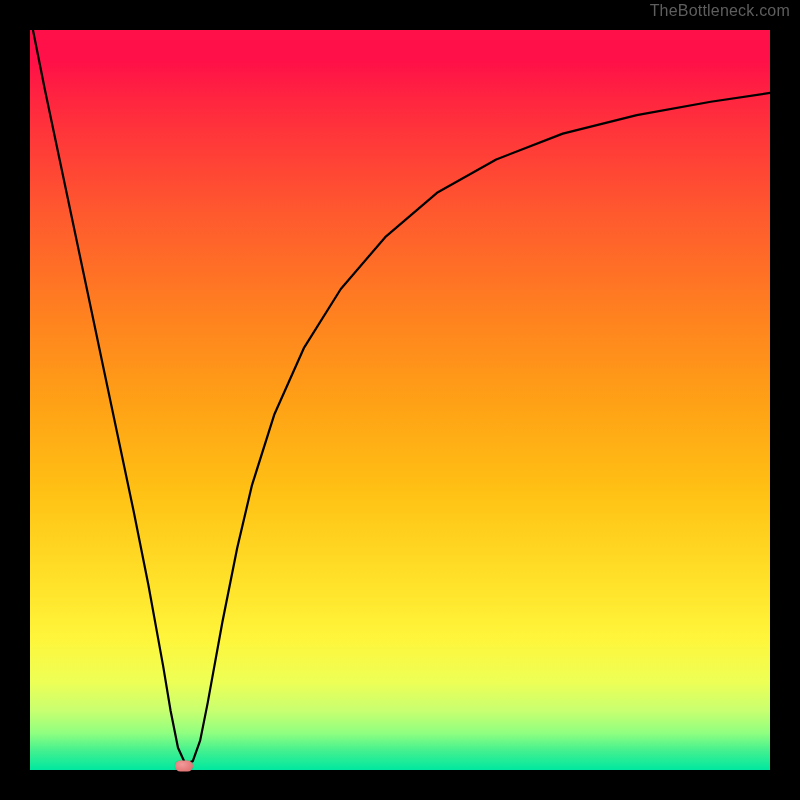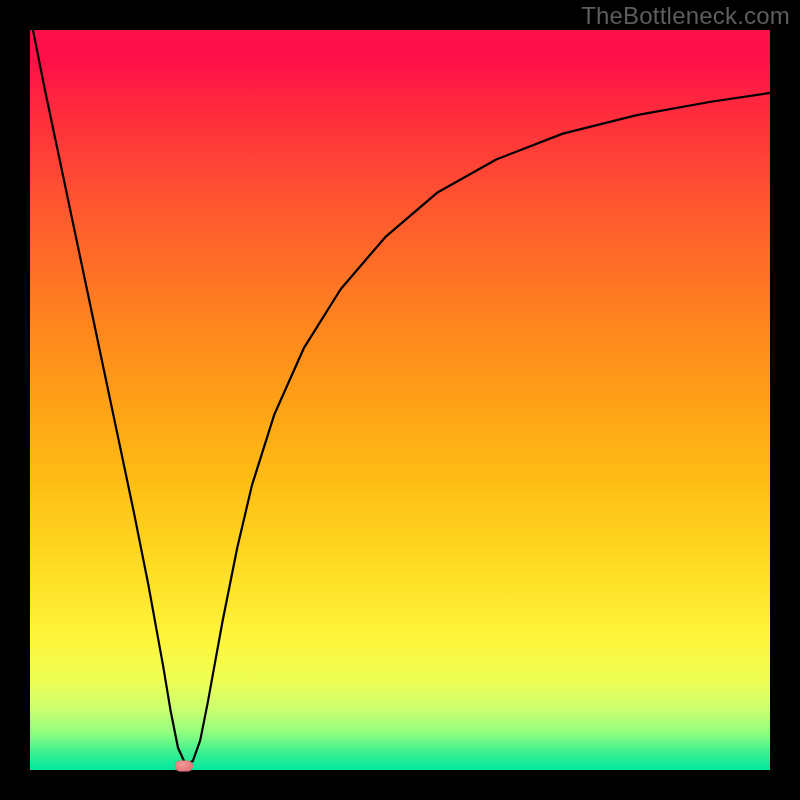--- a/index.html
+++ b/index.html
@@ -10,21 +10,21 @@
     height: 800px;
     background: #000;
   }
   .watermark {
     position: absolute;
     top: 2px;
     right: 10px;
     color: #5e5e5e;
     background: rgba(255,255,255,0);
     font-family: Arial, Helvetica, sans-serif;
-    font-size: 24px;
+    font-size: 16px;
     font-weight: 500;
     letter-spacing: 0.2px;
     z-index: 10;
   }
   .plot {
     position: absolute;
     left: 30px;
     top: 30px;
     width: 740px;
     height: 740px;

